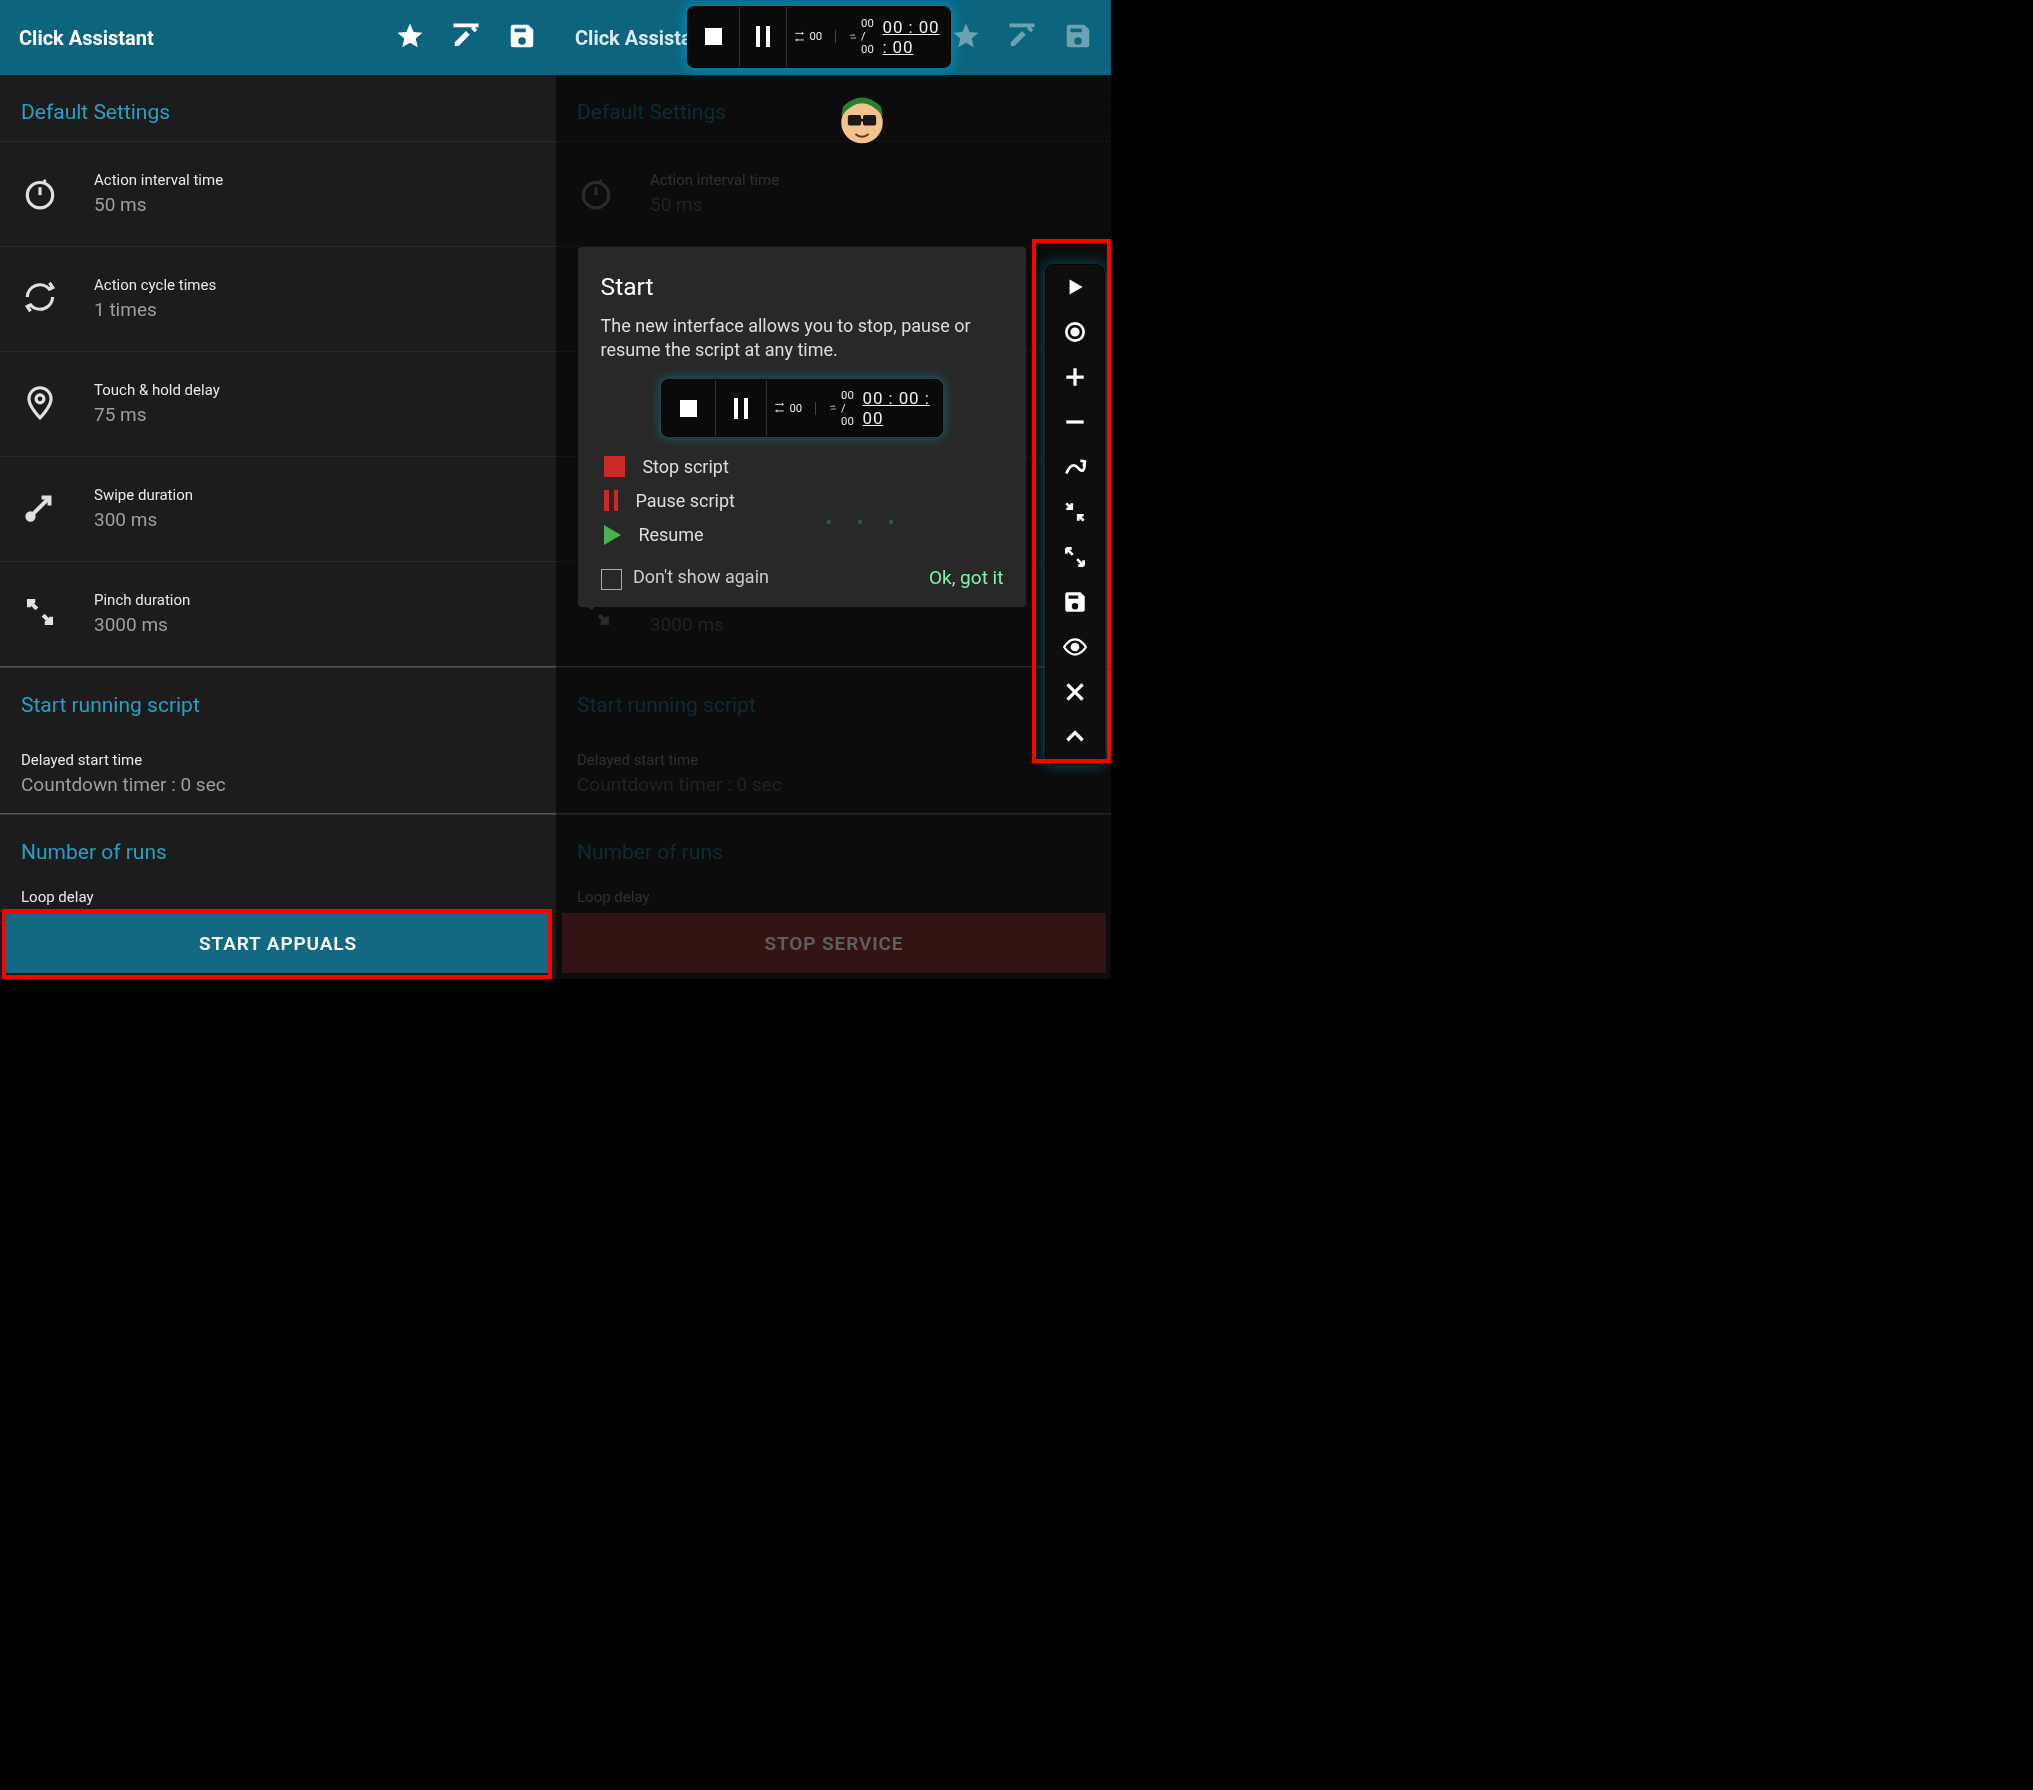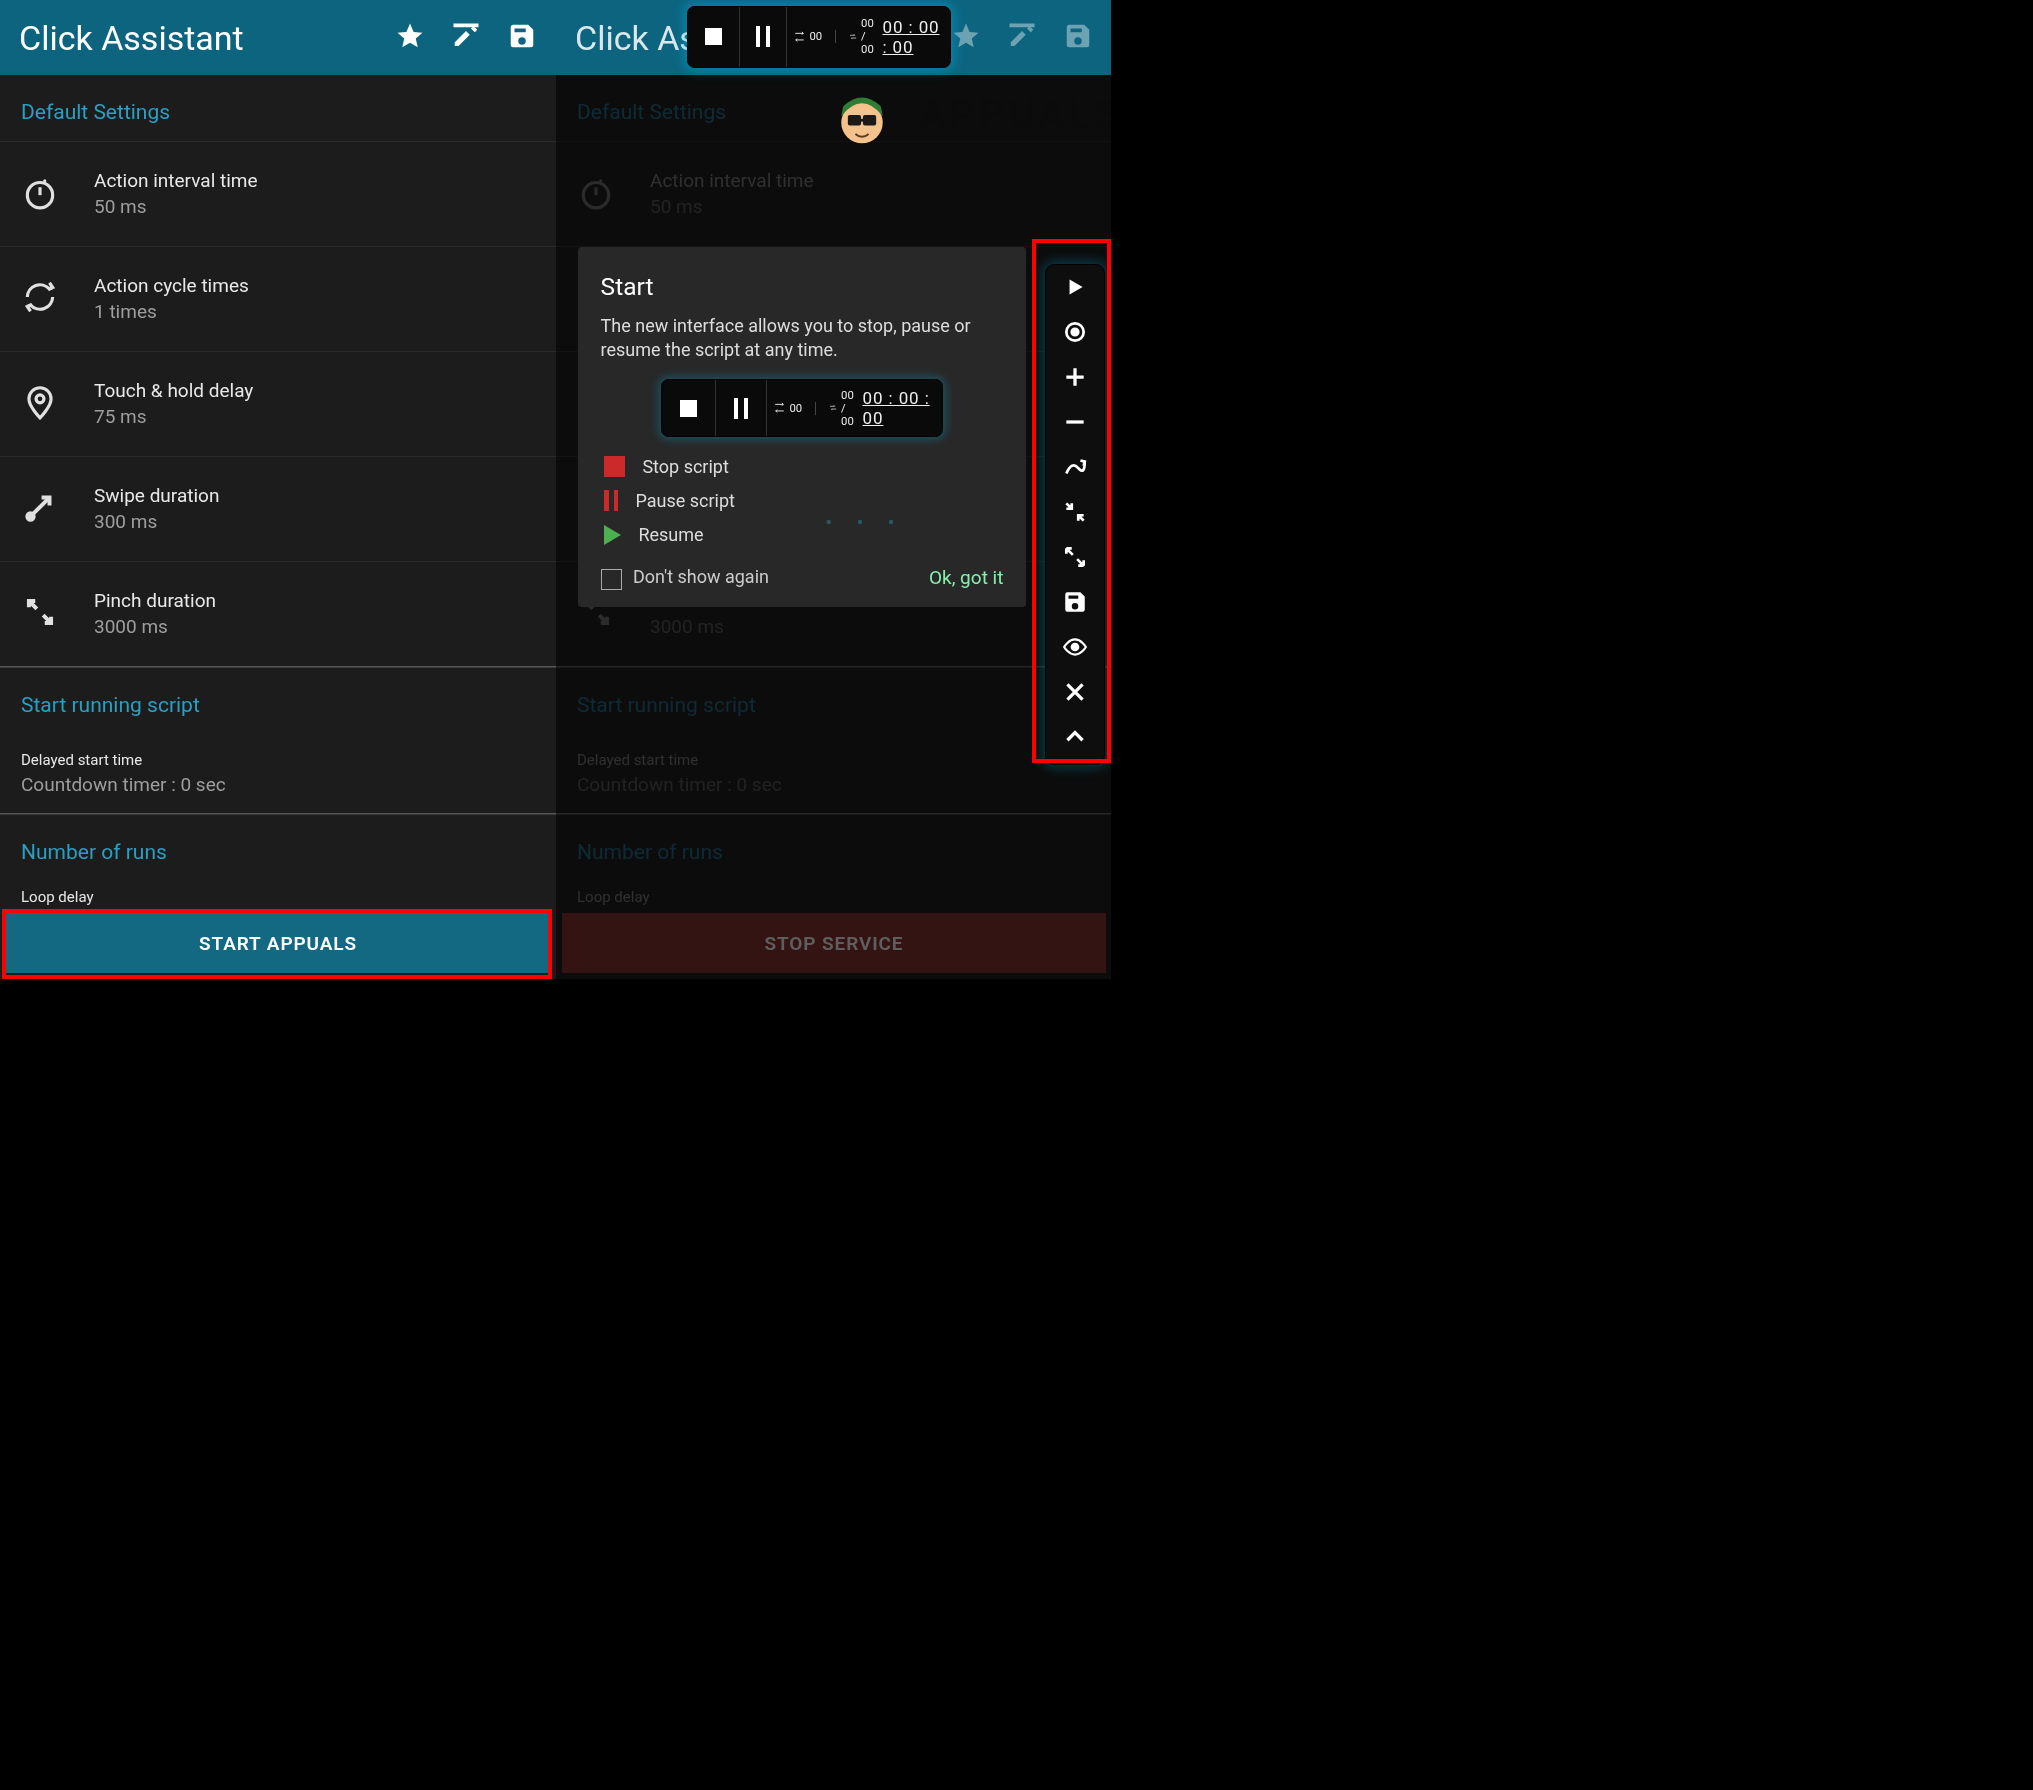--- a/index.html
+++ b/index.html
@@ -25,22 +25,22 @@
   
   .header {
     background: #0c647f;
     height: 75px;
     display: flex;
     align-items: center;
     padding: 0 19px;
   }
   .header-title {
     flex: 1;
-    font-size: 34px;
-    font-weight: 400;
+    font-size: 20px;
+    font-weight: 700;
     color: #fff;
   }
   .header-icons { display: flex; gap: 26px; }
   .header-icons svg { width: 30px; height: 30px; }
 
   .screen.right .header { position: relative; }
   .screen.right .header-title { opacity: 0.85; }
   .screen.right .header-icons svg { opacity: 0.4; }
 
   
@@ -60,21 +60,21 @@
     border-top: 0.9px solid #2a2a2a;
   }
   .row:first-of-type { border-top: none; }
   .row .iconcell {
     width: 73px;
     display: flex;
     align-items: center;
     justify-content: flex-start;
   }
   .row .iconcell svg { width: 38px; height: 38px; }
-  .row .textcell .t1 { font-size: 19px; color: #e8e8e8; }
+  .row .textcell .t1 { font-size: 15px; color: #e8e8e8; }
   .row .textcell .t2 { font-size: 19px; color: #9e9e9e; margin-top: 3.8px; }
   .screen.right .row .textcell .t1 { color: #6a6a6a; }
   .screen.right .row .textcell .t2 { color: #4d4d4d; }
   .screen.right .row .iconcell svg { opacity: 0.35; }
 
   .sep-thick {
     height: 2.8px;
     background: #3a3a3a;
     border-top: 0.9px solid #555;
   }

